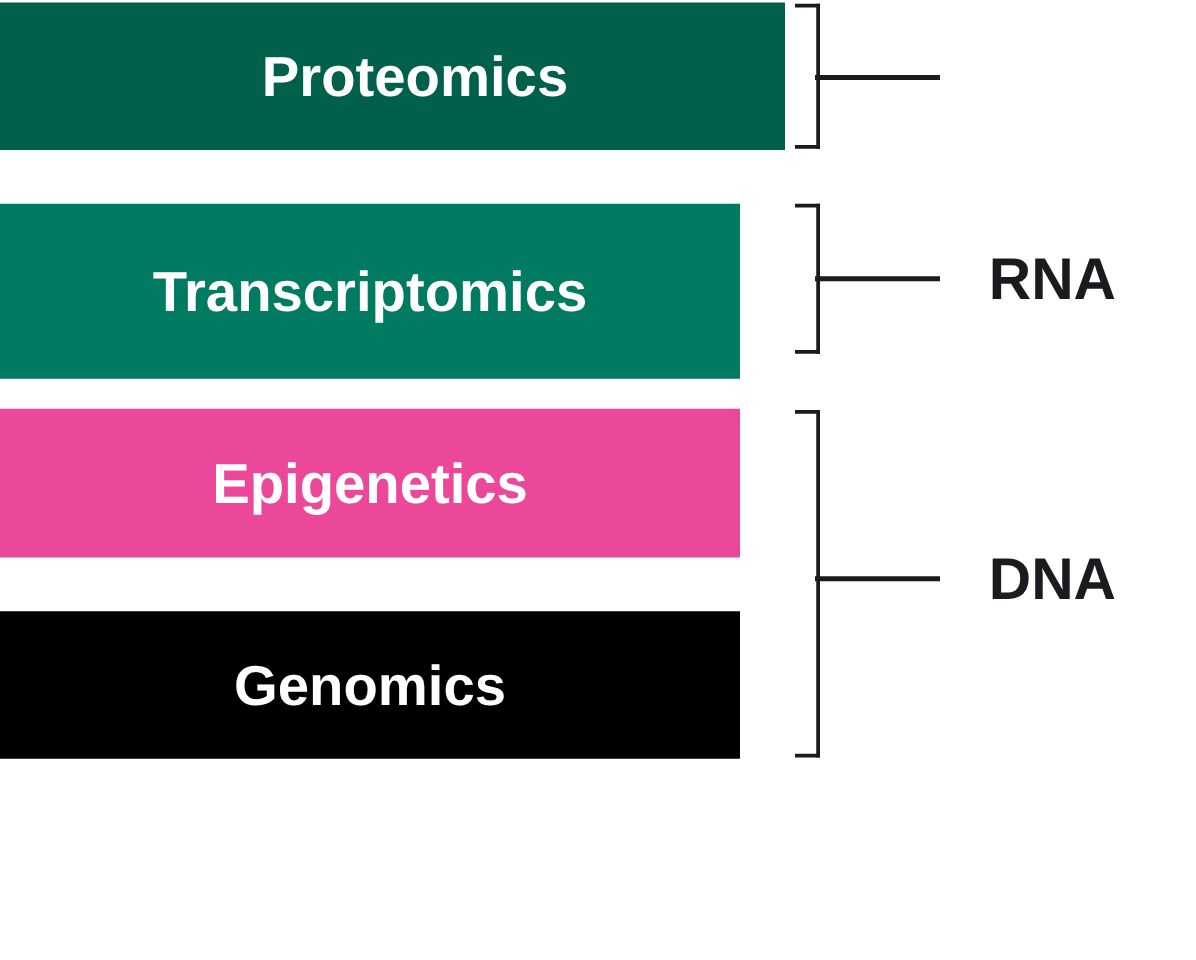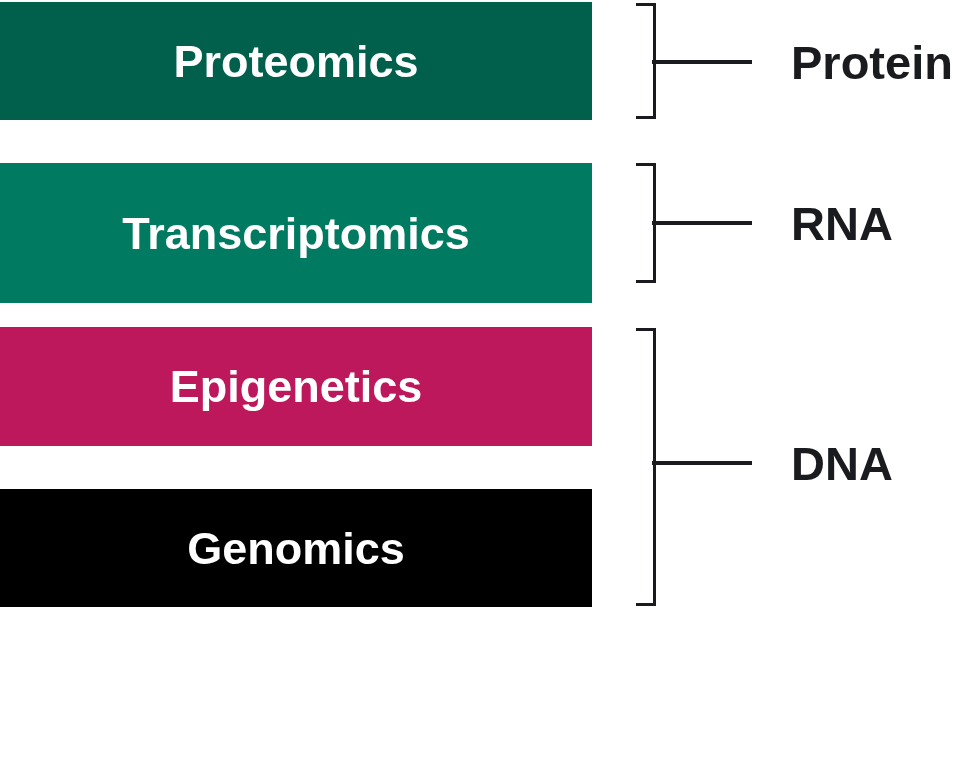--- a/index.html
+++ b/index.html
@@ -71,38 +71,37 @@
   }
   .label-0 { top: 62px;  }
   .label-1 { top: 223px; }
   .label-2 { top: 463px; }
 </style>
 </head>
 <body>
 
 <div class="canvas" style="--line: #1A1B1E; --label-text: #1A1B1E; --bar-text: #FFFFFF; --bg: #FFFFFF;">
 
-  <div class="bar bar-0" style="background-color: rgb(0, 96, 76);">
+  <div class="bar bar-0" style="background-color: rgb(0, 96, 76); padding-left: 36px;">
     <span class="bar-label">Proteomics</span>
   </div>
   <div class="bar bar-1" style="background-color: rgb(0, 122, 97);">
     <span class="bar-label">Transcriptomics</span>
   </div>
-  <div class="bar bar-2" style="background-color: #be185d;">
+  <div class="bar bar-2" style="background-color: #ec4899;">
     <span class="bar-label">Epigenetics</span>
   </div>
   <div class="bar bar-3" style="background-color: #000000;">
     <span class="bar-label">Genomics</span>
   </div>
 
   <div class="bracket bracket-0"></div>
   <div class="bracket bracket-1"></div>
   <div class="bracket bracket-2"></div>
 
   <div class="arm arm-0"></div>
   <div class="arm arm-1"></div>
   <div class="arm arm-2"></div>
 
-  <div class="group-label label-0">Protein</div>
   <div class="group-label label-2">DNA</div>
   <div class="group-label label-1">RNA</div>
 
 </div>
 
 </body></html>

